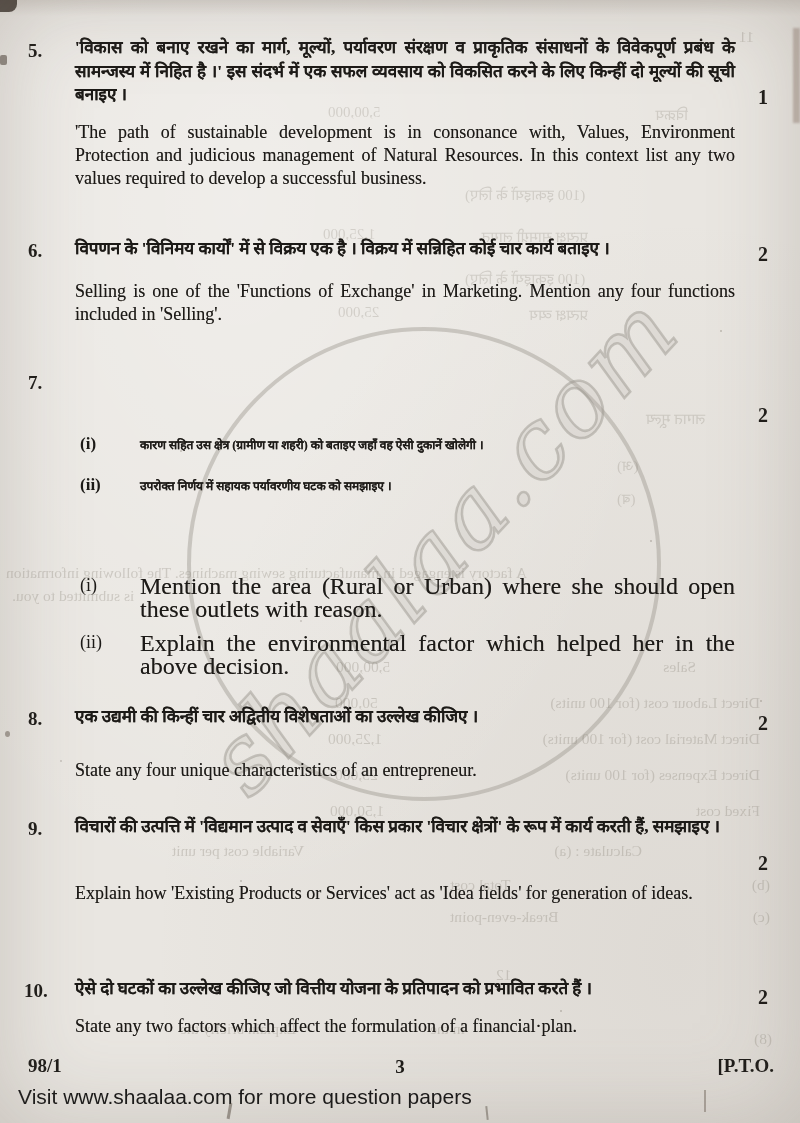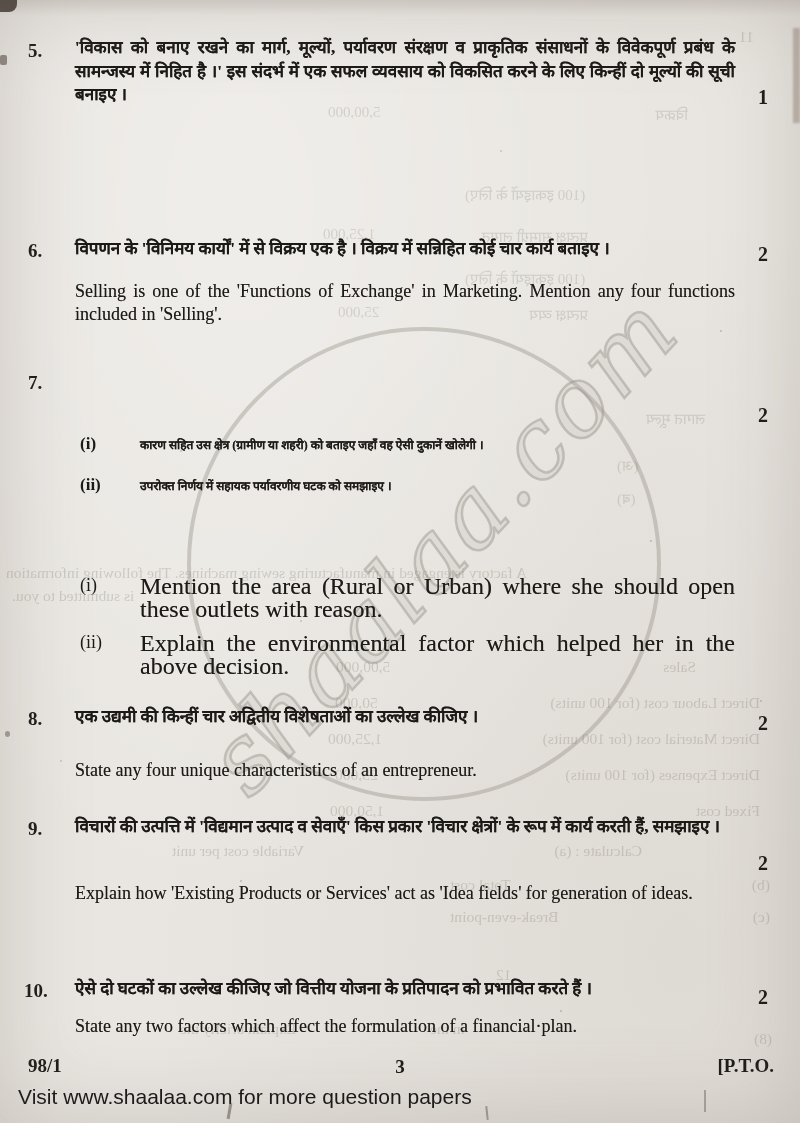--- a/index.html
+++ b/index.html
@@ -142,20 +142,21 @@
     <span>Break-even-point</span>
   </div>
   <div class="ghost g18">12</div>
   <div class="ghost g19">Explain briefly the</div>
   <div class="ghost g20">in the</div>
   <div class="ghost g21">(8)</div>
 
   <div class="qnum" id="q5n">5.</div>
   <div class="hi" id="q5hi">'विकास को बनाए रखने का मार्ग, मूल्यों, पर्यावरण संरक्षण व प्राकृतिक संसाधनों के विवेकपूर्ण प्रबंध के सामन्जस्य में निहित है ।' इस संदर्भ में एक सफल व्यवसाय को विकसित करने के लिए किन्हीं दो मूल्यों की सूची बनाइए ।</div>
   <div class="mark" id="q5m">1</div>
+  <div class="en" id="q5en">'The path of sustainable development is in consonance with, Values, Environment Protection and judicious management of Natural Resources. In this context list any two values required to develop a successful business.</div>
 
   <div class="qnum" id="q6n">6.</div>
   <div class="hi" id="q6hi">विपणन के 'विनिमय कार्यों' में से विक्रय एक है । विक्रय में सन्निहित कोई चार कार्य बताइए ।</div>
   <div class="mark" id="q6m">2</div>
   <div class="en" id="q6en">Selling is one of the 'Functions of Exchange' in Marketing. Mention any four functions included in 'Selling'.</div>
 
   <div class="qnum" id="q7n">7.</div>
   <div class="mark" id="q7m">2</div>
   <div class="sublabel" id="q7hs1l">(i)</div>
   <div class="subtext" id="q7hs1t">कारण सहित उस क्षेत्र (ग्रामीण या शहरी) को बताइए जहाँ वह ऐसी दुकानें खोलेगी ।</div>

